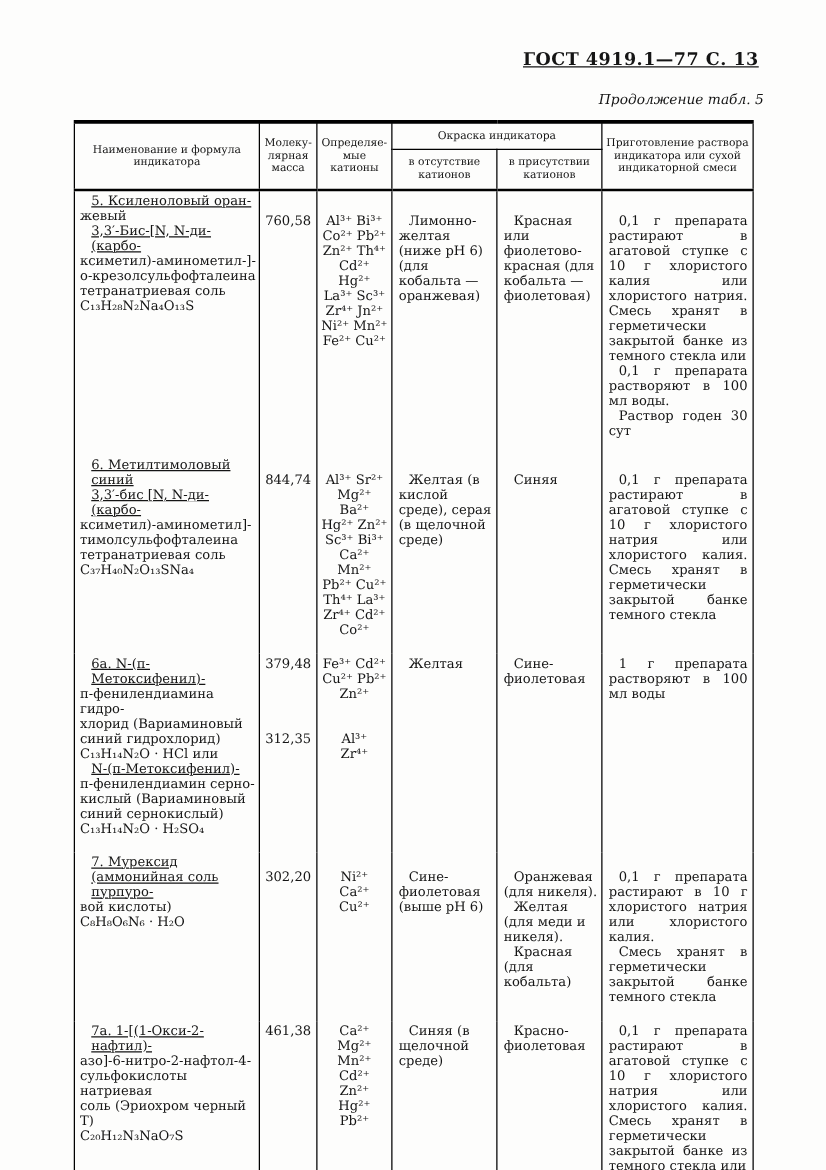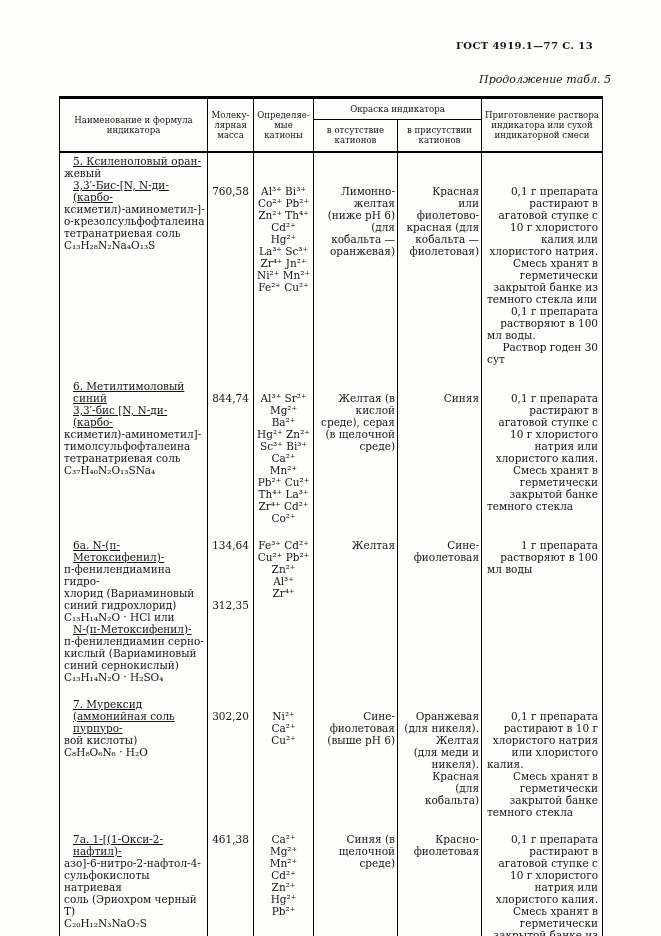--- a/index.html
+++ b/index.html
@@ -10,22 +10,22 @@
     color:#151515;
   }
   .page {
     position:relative;
     width:661px; height:936px;
     background:#fdfdfc;
     padding:96px 59px 0 59px;
     overflow:hidden;
   }
   .doc-ref {
-    position:absolute; top:40px; right:68px;
-    font-weight:bold; font-size:10px; letter-spacing:.4px;
+    position:absolute; top:40px; right:54px;
+    font-weight:bold; font-size:14px; letter-spacing:.4px;text-decoration:underline;
   }
   .cont-note {
     position:absolute; top:73px; right:50px;
     font-style:italic; font-size:11px;
   }
   table.ind {
     width:543px; border-collapse:collapse; table-layout:fixed;
     border-top:3px solid #000;
   }
   th, td { border-left:1px solid #000; border-right:1px solid #000; }
@@ -34,30 +34,30 @@
     text-align:center; vertical-align:middle; padding:3px 2px;
   }
   th.hb { border-bottom:2.5px solid #000; }
   th.group { border-bottom:1px solid #000; height:22px; }
   thead tr.sub th { height:32px; }
   tbody td {
     vertical-align:top; font-size:10.5px; line-height:12px;
     padding:2px 3px 13px 3px;
   }
   td.off1 { padding-top:14px; }
-  td.off2 { padding-top:32px; }
+  td.off2 { padding-top:18px; }
   td.c-name { padding-left:4px; padding-right:2px; }
   .ln { min-height:12px; }
   .pi { padding-left:9px;text-decoration:underline; }
   td.c-mass, td.c-cat { text-align:center; }
   td.c-col { padding-left:5px; padding-right:2px; }
   td.c-prep { padding-left:5px; padding-right:4px; text-align:justify; text-align-last:left; }
-  .para { text-indent:8px;text-align:right; }
+  .para { text-indent:8px; }
   .gap-m { margin-top:48px; }
-  .gap-c { }
+  .gap-c { margin-top:24px; }
 </style>
 </head>
 <body>
 
 <div class="page">
 
   <div class="doc-ref">ГОСТ 4919.1—77 С. 13</div>
   <div class="cont-note">Продолжение табл. 5</div>
 
   <table class="ind">
@@ -169,21 +169,21 @@
           <div class="ln">хлорид (Вариаминовый</div>
           <div class="ln">синий гидрохлорид)</div>
           <div class="ln">C₁₃H₁₄N₂O · HCl или</div>
           <div class="ln pi">N-(п-Метоксифенил)-</div>
           <div class="ln">п-фенилендиамин серно-</div>
           <div class="ln">кислый (Вариаминовый</div>
           <div class="ln">синий сернокислый)</div>
           <div class="ln">C₁₃H₁₄N₂O · H₂SO₄</div>
         </td>
         <td class="c-mass">
-          <div>134,64</div>
+          <div>379,48</div>
           <div class="gap-m">312,35</div>
         </td>
         <td class="c-cat">
           <div class="ln">Fe³⁺ Cd²⁺</div>
           <div class="ln">Cu²⁺ Pb²⁺</div>
           <div class="ln">Zn²⁺</div>
           <div class="ln gap-c">Al³⁺</div>
           <div class="ln">Zr⁴⁺</div>
         </td>
         <td class="c-col">

